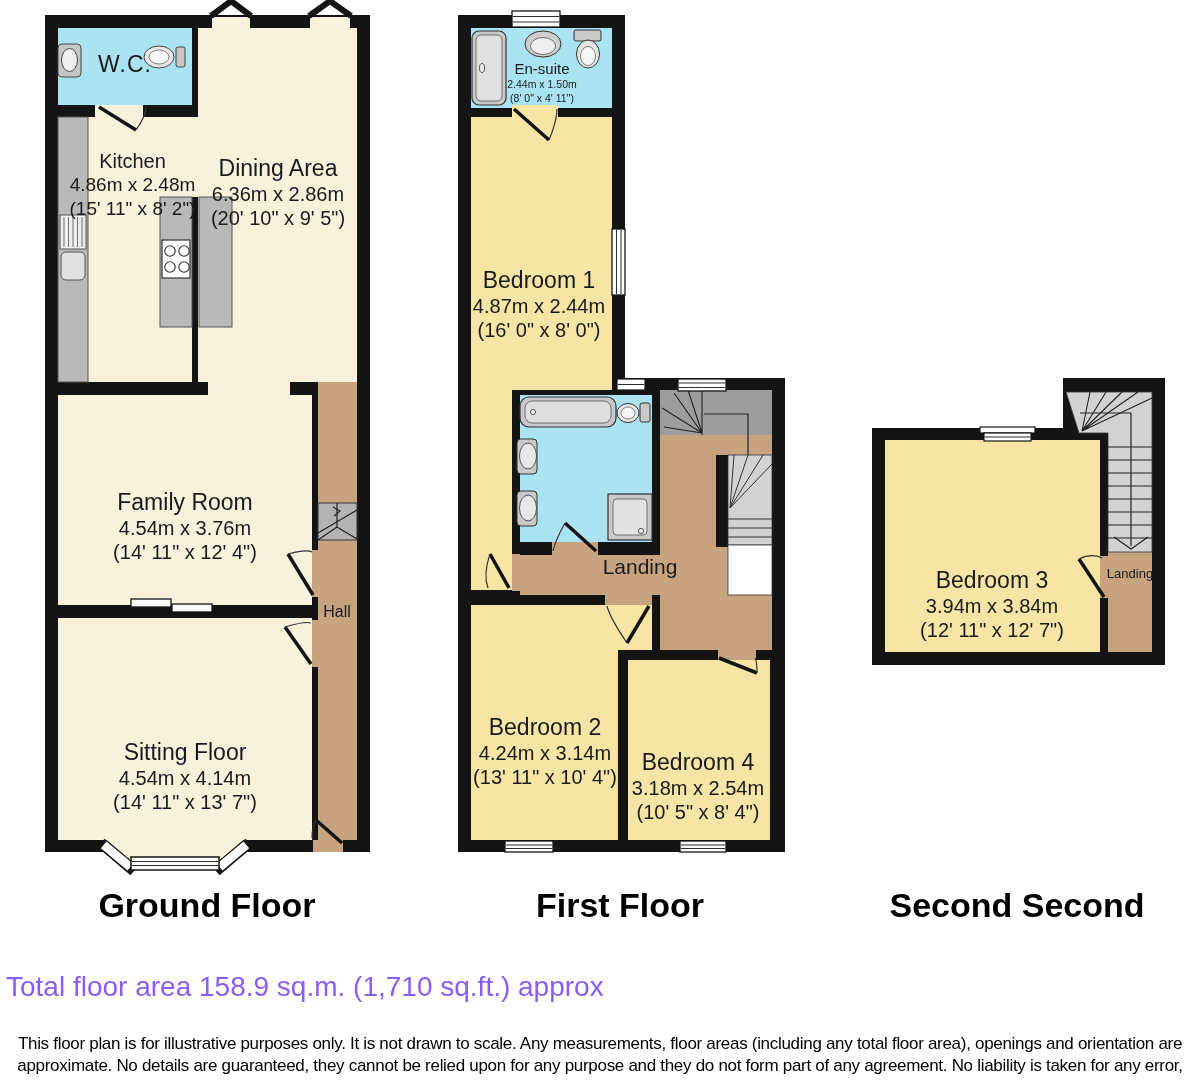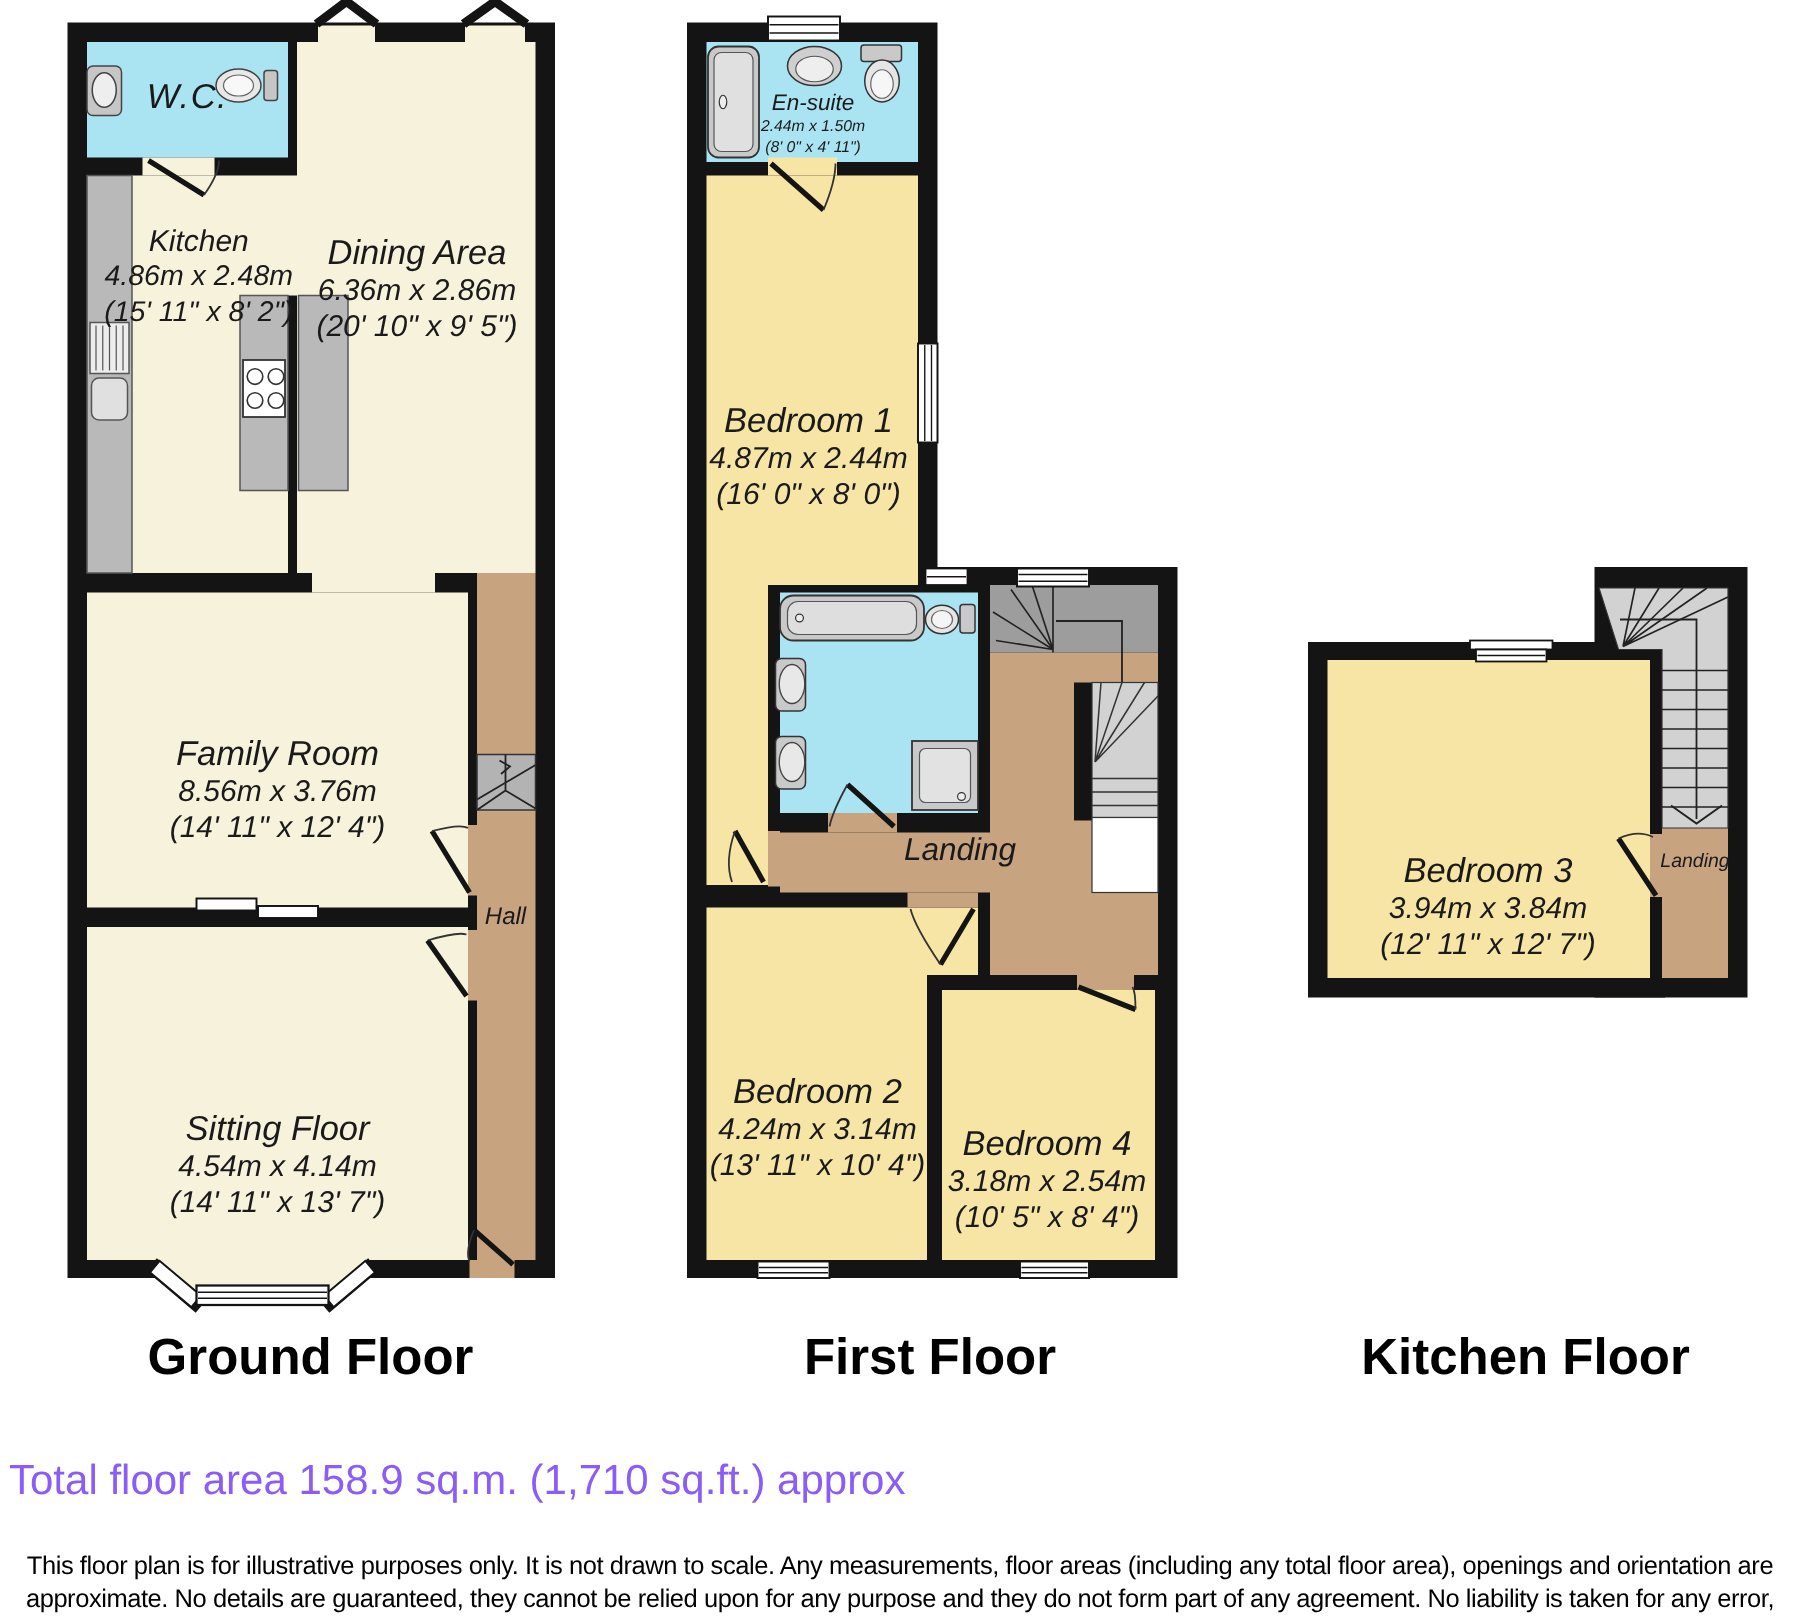--- a/index.html
+++ b/index.html
@@ -1,19 +1,19 @@
 <!DOCTYPE html>
 <html><head>
 <meta charset="utf-8">
 <style>
   html,body{margin:0;padding:0;background:#fff;}
   body{width:1200px;height:1080px;position:relative;font-family:"Liberation Sans",sans-serif;color:#1a1a1a;}
   #canvas{position:absolute;left:0;top:0;width:1200px;height:1080px;}
   svg{position:absolute;left:0;top:0;}
-  .lbl{position:absolute;text-align:center;line-height:1.22;color:#1a1a1a;font-style:italic;}
+  .lbl{position:absolute;text-align:center;line-height:1.22;color:#1a1a1a;}
   .lg .nm{font-size:23px;margin-top:32px;}
   .lg .dm{font-size:20px;}
   .md .nm{font-size:20px;}
   .md .dm{font-size:19px;line-height:1.25;}
   .xs .nm{font-size:15px;}
   .xs .dm{font-size:10.5px;line-height:1.3;}
   .bath .nm{font-size:15.5px;}
   .bath .dm{font-size:11.5px;line-height:1.3;}
   .tag-lg{font-size:21px;}
   .tag-md{font-size:16px;}
@@ -286,21 +286,21 @@
 </div>
 
 <div class="lbl lg" style="left:197px;top:122px;width:162px;">
   <div class="nm">Dining Area</div>
   <div class="dm">6.36m x 2.86m</div>
   <div class="dm">(20' 10" x 9' 5")</div>
 </div>
 
 <div class="lbl lg" style="left:83px;top:456px;width:204px;">
   <div class="nm">Family Room</div>
-  <div class="dm">8.56m x 3.76m</div>
+  <div class="dm">4.54m x 3.76m</div>
   <div class="dm">(14' 11" x 12' 4")</div>
 </div>
 
 <div class="lbl tag-md" style="left:315px;top:602px;width:44px;">Hall</div>
 
 <div class="lbl lg" style="left:83px;top:706px;width:204px;">
   <div class="nm">Sitting Floor</div>
   <div class="dm">4.54m x 4.14m</div>
   <div class="dm">(14' 11" x 13' 7")</div>
 </div>
@@ -335,21 +335,21 @@
 <div class="lbl lg" style="left:889px;top:534px;width:206px;">
   <div class="nm">Bedroom 3</div>
   <div class="dm">3.94m x 3.84m</div>
   <div class="dm">(12' 11" x 12' 7")</div>
 </div>
 
 <div class="lbl tag-sm" style="left:1104px;top:566px;width:52px;">Landing</div>
 
 <div class="floor-title" style="left:47px;top:886px;">Ground Floor</div>
 <div class="floor-title" style="left:460px;top:886px;">First Floor</div>
-<div class="floor-title" style="left:857px;top:886px;">Kitchen Floor</div>
+<div class="floor-title" style="left:857px;top:886px;">Second Second</div>
 
 <div class="total-area">Total floor area 158.9 sq.m. (1,710 sq.ft.) approx</div>
 <div class="disclaimer">
   <div>This floor plan is for illustrative purposes only. It is not drawn to scale. Any measurements, floor areas (including any total floor area), openings and orientation are</div>
   <div>approximate. No details are guaranteed, they cannot be relied upon for any purpose and they do not form part of any agreement. No liability is taken for any error, omission</div>
 
 </div>
 
 </div>
 

